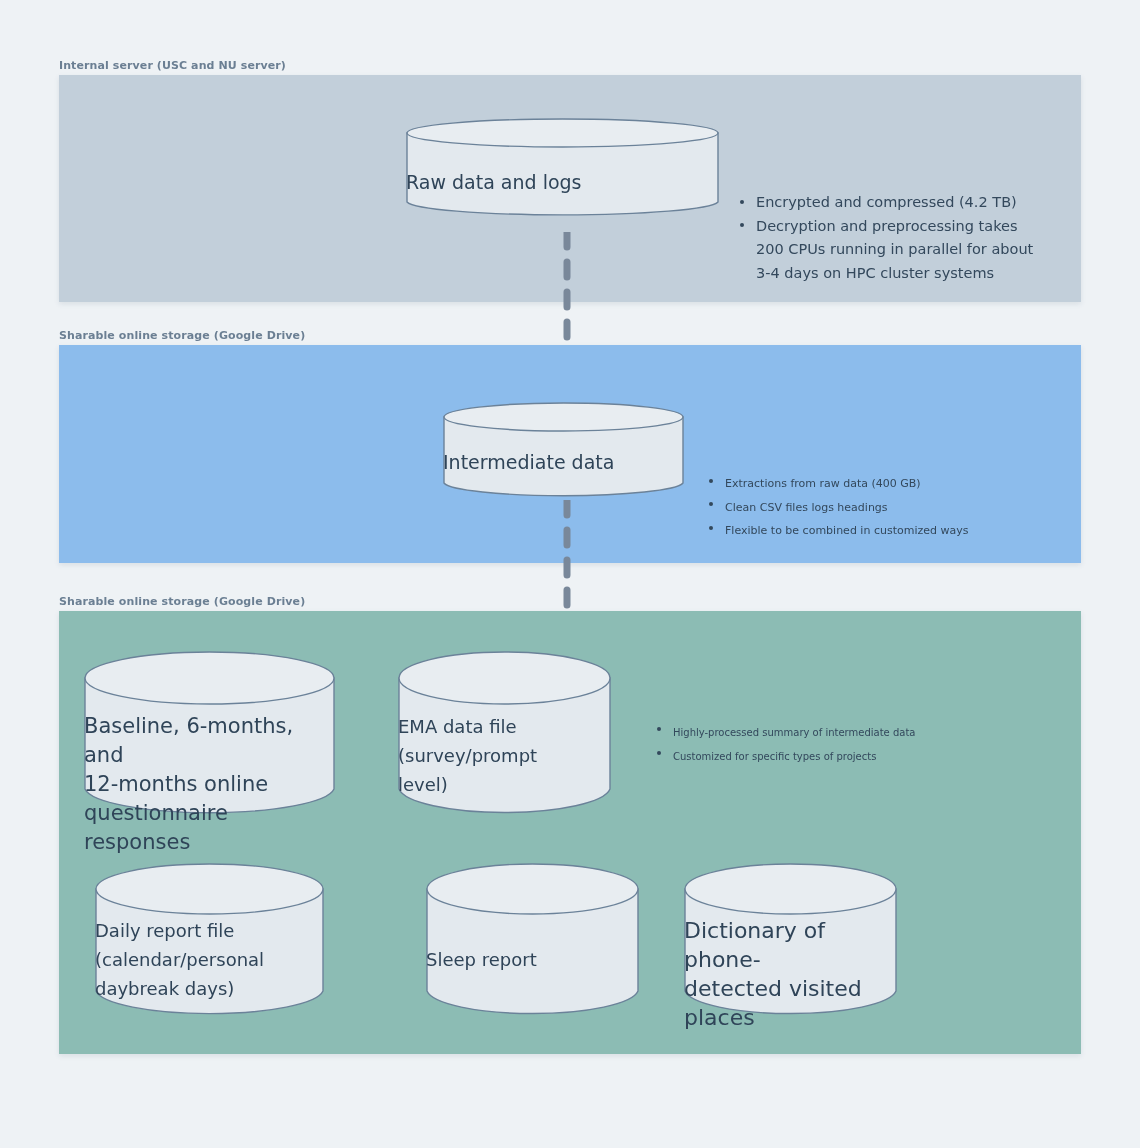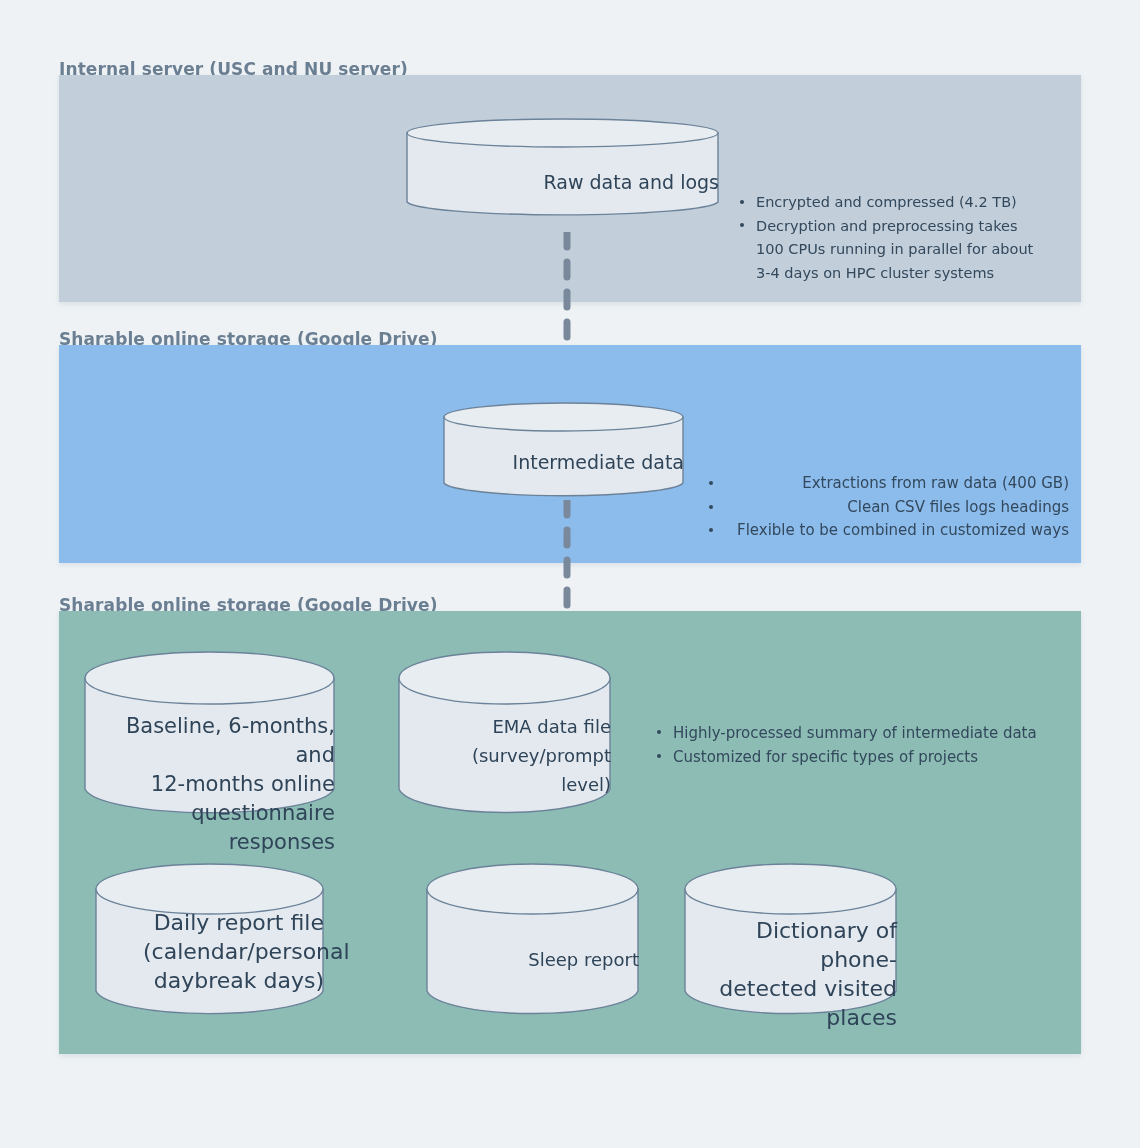--- a/index.html
+++ b/index.html
@@ -16,21 +16,21 @@
   }
   .canvas {
     position: absolute;
     inset: 0;
   }
 
   
   .band-caption {
     position: absolute;
     font-family: "DejaVu Sans", sans-serif;
-    font-size: 17px;
+    font-size: 11px;
     font-weight: bold;
     color: #6b7f93;
     letter-spacing: 0.1px;
     white-space: nowrap;
   }
 
   
   .band {
     position: absolute;
     box-shadow: 0 2px 5px rgba(80,100,120,0.13);
@@ -45,21 +45,21 @@
   }
   .cyl svg {
     position: absolute;
     inset: 0;
     overflow: visible;
   }
   .cyl-label {
     position: absolute;
     left: 0;
     right: 0;
-    text-align: right;
+    text-align: left;
     color: #2f4458;
     font-family: "DejaVu Sans", sans-serif;
     white-space: pre-line;
   }
 
   
   .bullets {
     position: absolute;
     color: #33485c;
     font-family: "DejaVu Sans", sans-serif;
@@ -104,21 +104,21 @@
       <path d="M1,15 L1,84 A156,14 0 0 0 312,84 L312,15 Z" fill="#e3e9ee" stroke="#6b8299" stroke-width="1.4"></path>
       <ellipse cx="156.5" cy="15" rx="155.5" ry="14" fill="#e8edf1" stroke="#6b8299" stroke-width="1.4"></ellipse>
     </svg>
     <div class="cyl-label" style="top:52px; font-size:19px; line-height:25px;">Raw data and logs</div>
   </div>
 
   <div class="bullets" style="left:728px; top:183px; width:340px; font-size:14.5px; line-height:23.5px;">
     <ul>
       <li>Encrypted and compressed (4.2 TB)</li>
       <li>Decryption and preprocessing takes
-100 CPUs running in parallel for about
+200 CPUs running in parallel for about
 3-4 days on HPC cluster systems</li>
     </ul>
   </div>
 
   <div class="connector" style="left:552px; top:232px; width:30px; height:158px;">
     <svg width="30" height="158" viewBox="0 0 30 158" aria-hidden="true">
       <line x1="15" y1="0" x2="15" y2="142" stroke="#79889a" stroke-width="7" stroke-dasharray="15 15" stroke-linecap="round"></line>
       <polygon points="15,157 4,139 26,139" fill="#79889a"></polygon>
     </svg>
   </div>
@@ -128,21 +128,21 @@
   <div class="band band-drive1" style="left:59px; top:345px; width:1022px; height:218px;"></div>
 
   <div class="cyl" style="left:443px; top:402px; width:241px; height:96px;">
     <svg viewBox="0 0 241 96" preserveAspectRatio="none" aria-hidden="true">
       <path d="M1,15 L1,81 A120,14 0 0 0 240,81 L240,15 Z" fill="#e3e9ee" stroke="#6b8299" stroke-width="1.4"></path>
       <ellipse cx="120.5" cy="15" rx="119.5" ry="14" fill="#e8edf1" stroke="#6b8299" stroke-width="1.4"></ellipse>
     </svg>
     <div class="cyl-label" style="top:48px; font-size:19px; line-height:25px;">Intermediate data</div>
   </div>
 
-  <div class="bullets" style="left:697px; top:464px; width:380px; font-size:15px; line-height:23.5px;text-align:right;">
+  <div class="bullets" style="left:697px; top:464px; width:380px; font-size:11px; line-height:23.5px;">
     <ul>
       <li>Extractions from raw data (400 GB)</li>
       <li>Clean CSV files logs headings</li>
       <li>Flexible to be combined in customized ways</li>
     </ul>
   </div>
 
   <div class="connector" style="left:552px; top:500px; width:30px; height:140px;">
     <svg width="30" height="140" viewBox="0 0 30 140" aria-hidden="true">
       <line x1="15" y1="0" x2="15" y2="124" stroke="#79889a" stroke-width="7" stroke-dasharray="15 15" stroke-linecap="round"></line>
@@ -167,33 +167,33 @@
   <div class="cyl" style="left:398px; top:651px; width:213px; height:165px;">
     <svg viewBox="0 0 213 165" preserveAspectRatio="none" aria-hidden="true">
       <path d="M1,27 L1,138 A106,26 0 0 0 212,138 L212,27 Z" fill="#e3e9ee" stroke="#6b8299" stroke-width="1.4"></path>
       <ellipse cx="106.5" cy="27" rx="105.5" ry="26" fill="#e8edf1" stroke="#6b8299" stroke-width="1.4"></ellipse>
     </svg>
     <div class="cyl-label" style="top:61px; font-size:18px; line-height:29px;">EMA data file
 (survey/prompt
 level)</div>
   </div>
 
-  <div class="bullets" style="left:645px; top:713px; width:430px; font-size:15px; line-height:24px;">
+  <div class="bullets" style="left:645px; top:713px; width:430px; font-size:10px; line-height:24px;">
     <ul>
       <li>Highly-processed summary of intermediate data</li>
       <li>Customized for specific types of projects</li>
     </ul>
   </div>
 
   <div class="cyl" style="left:95px; top:864px; width:229px; height:152px;">
     <svg viewBox="0 0 229 152" preserveAspectRatio="none" aria-hidden="true">
       <path d="M1,25 L1,127 A114,25 0 0 0 228,127 L228,25 Z" fill="#e3e9ee" stroke="#6b8299" stroke-width="1.4"></path>
       <ellipse cx="114.5" cy="25" rx="113.5" ry="25" fill="#e8edf1" stroke="#6b8299" stroke-width="1.4"></ellipse>
     </svg>
-    <div class="cyl-label" style="top:44px; font-size:22px; line-height:29px;padding-left:48px;">Daily report file
+    <div class="cyl-label" style="top:52px; font-size:18px; line-height:29px;">Daily report file
 (calendar/personal
 daybreak days)</div>
   </div>
 
   <div class="cyl" style="left:398px; top:864px; width:213px; height:152px;margin-left:28px;">
     <svg viewBox="0 0 213 152" preserveAspectRatio="none" aria-hidden="true">
       <path d="M1,25 L1,127 A106,25 0 0 0 212,127 L212,25 Z" fill="#e3e9ee" stroke="#6b8299" stroke-width="1.4"></path>
       <ellipse cx="106.5" cy="25" rx="105.5" ry="25" fill="#e8edf1" stroke="#6b8299" stroke-width="1.4"></ellipse>
     </svg>
     <div class="cyl-label" style="top:81px; font-size:18px; line-height:29px;">Sleep report</div>

